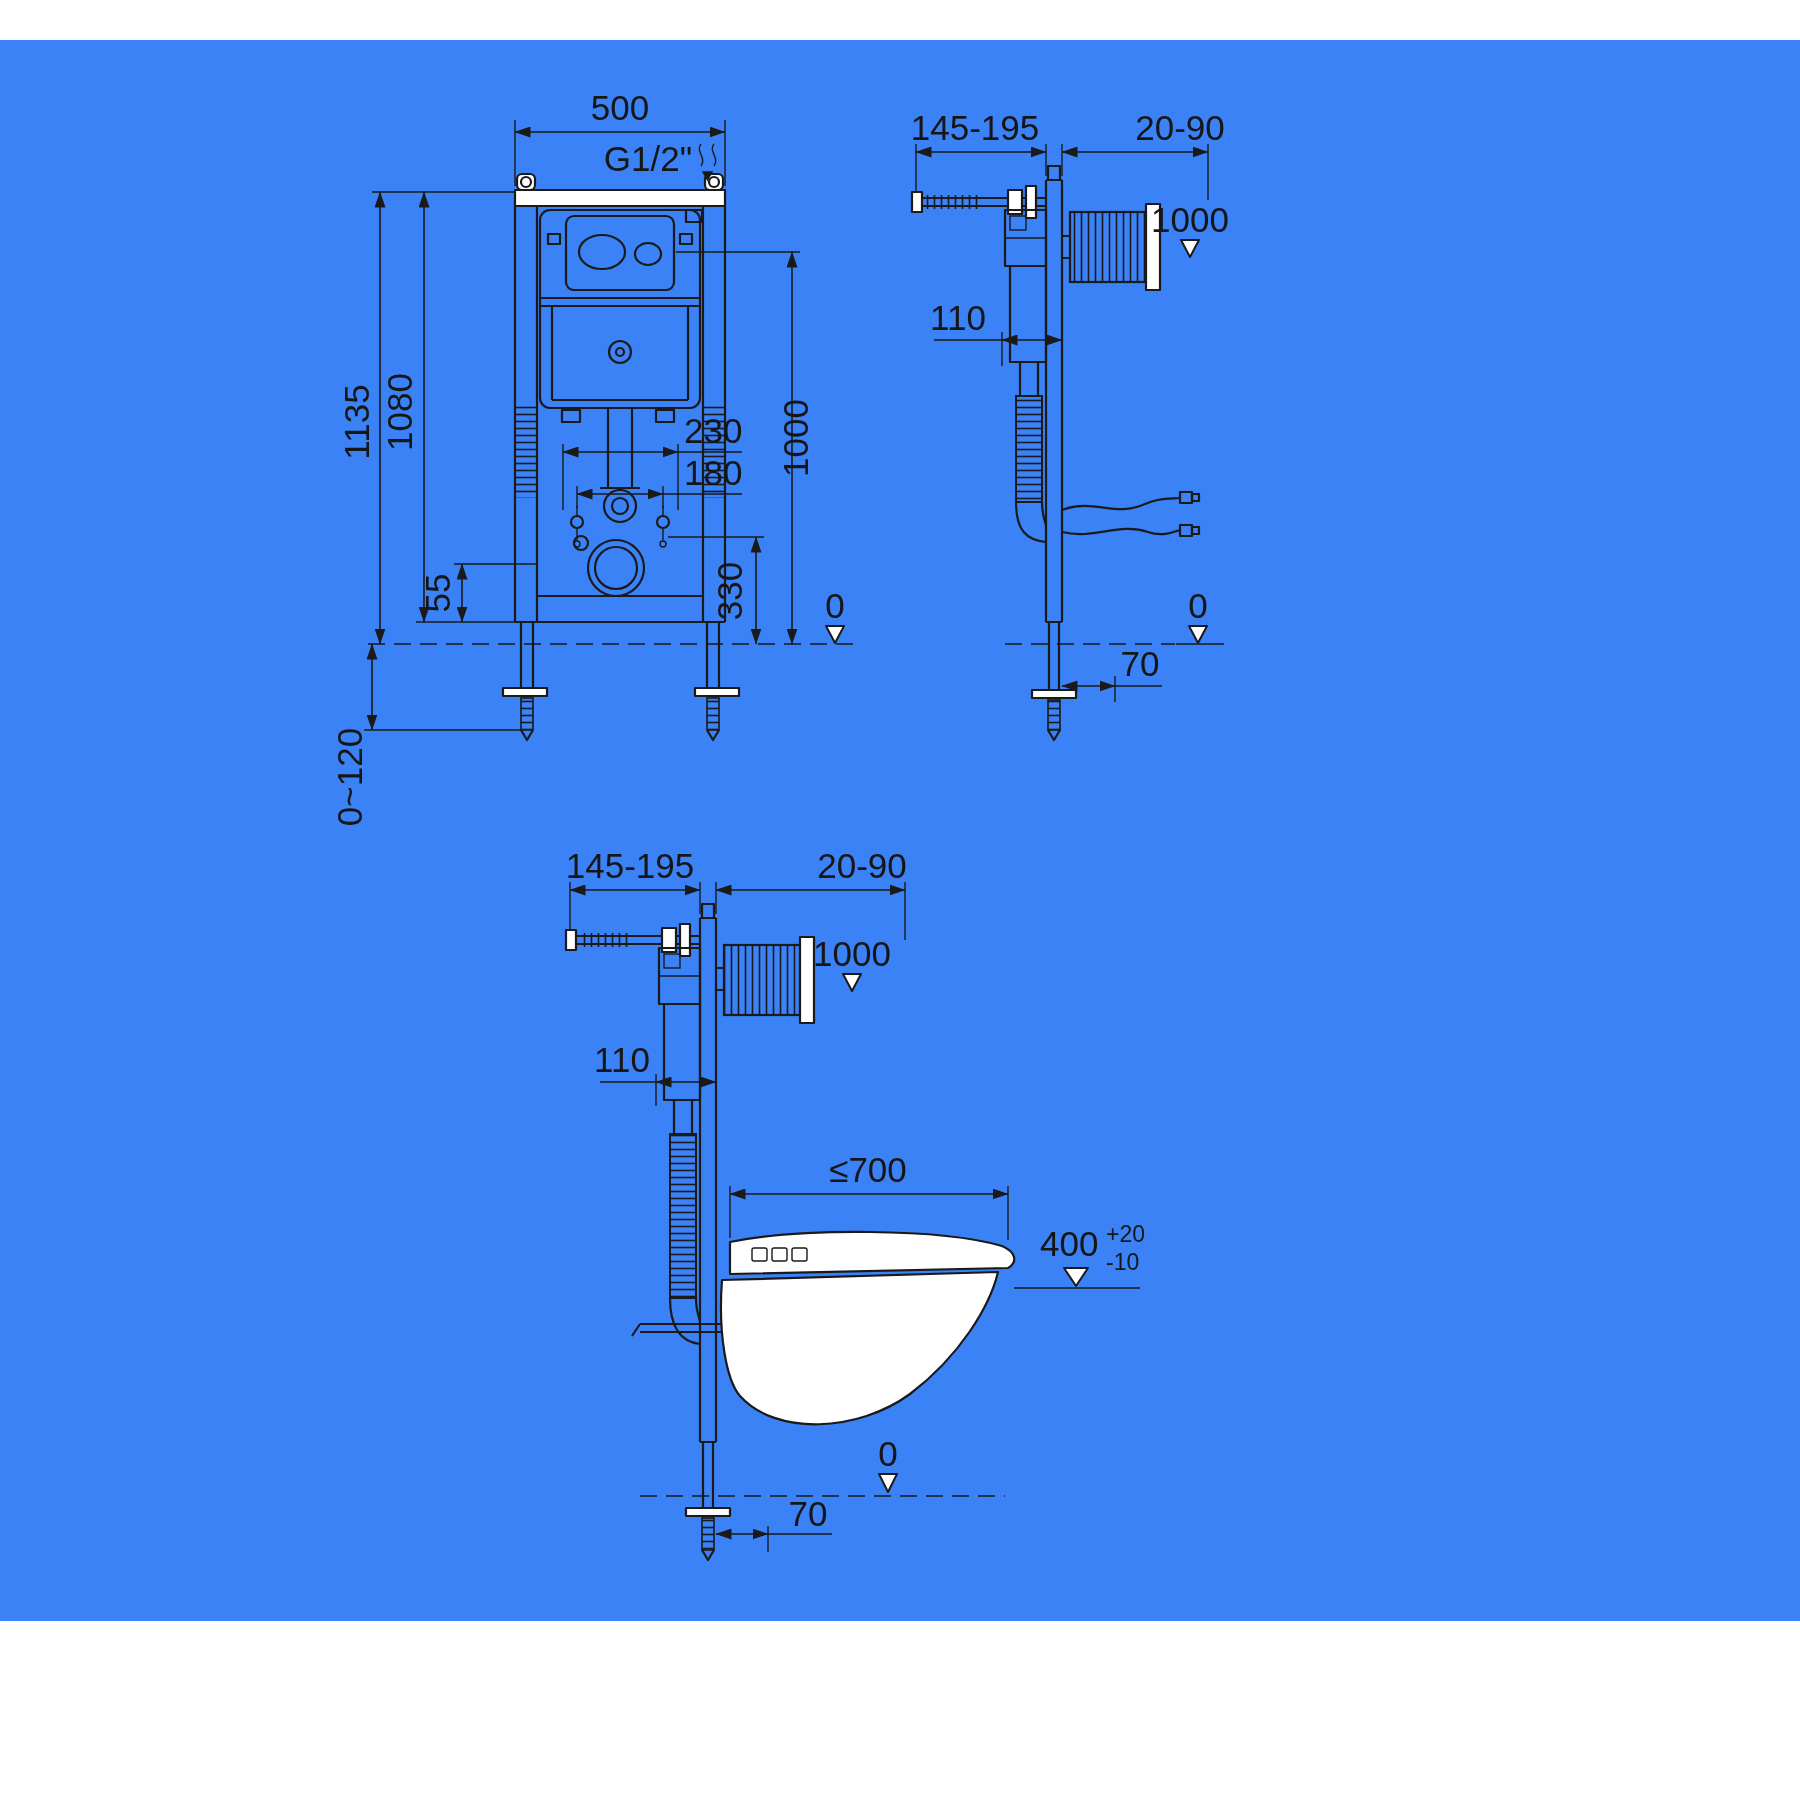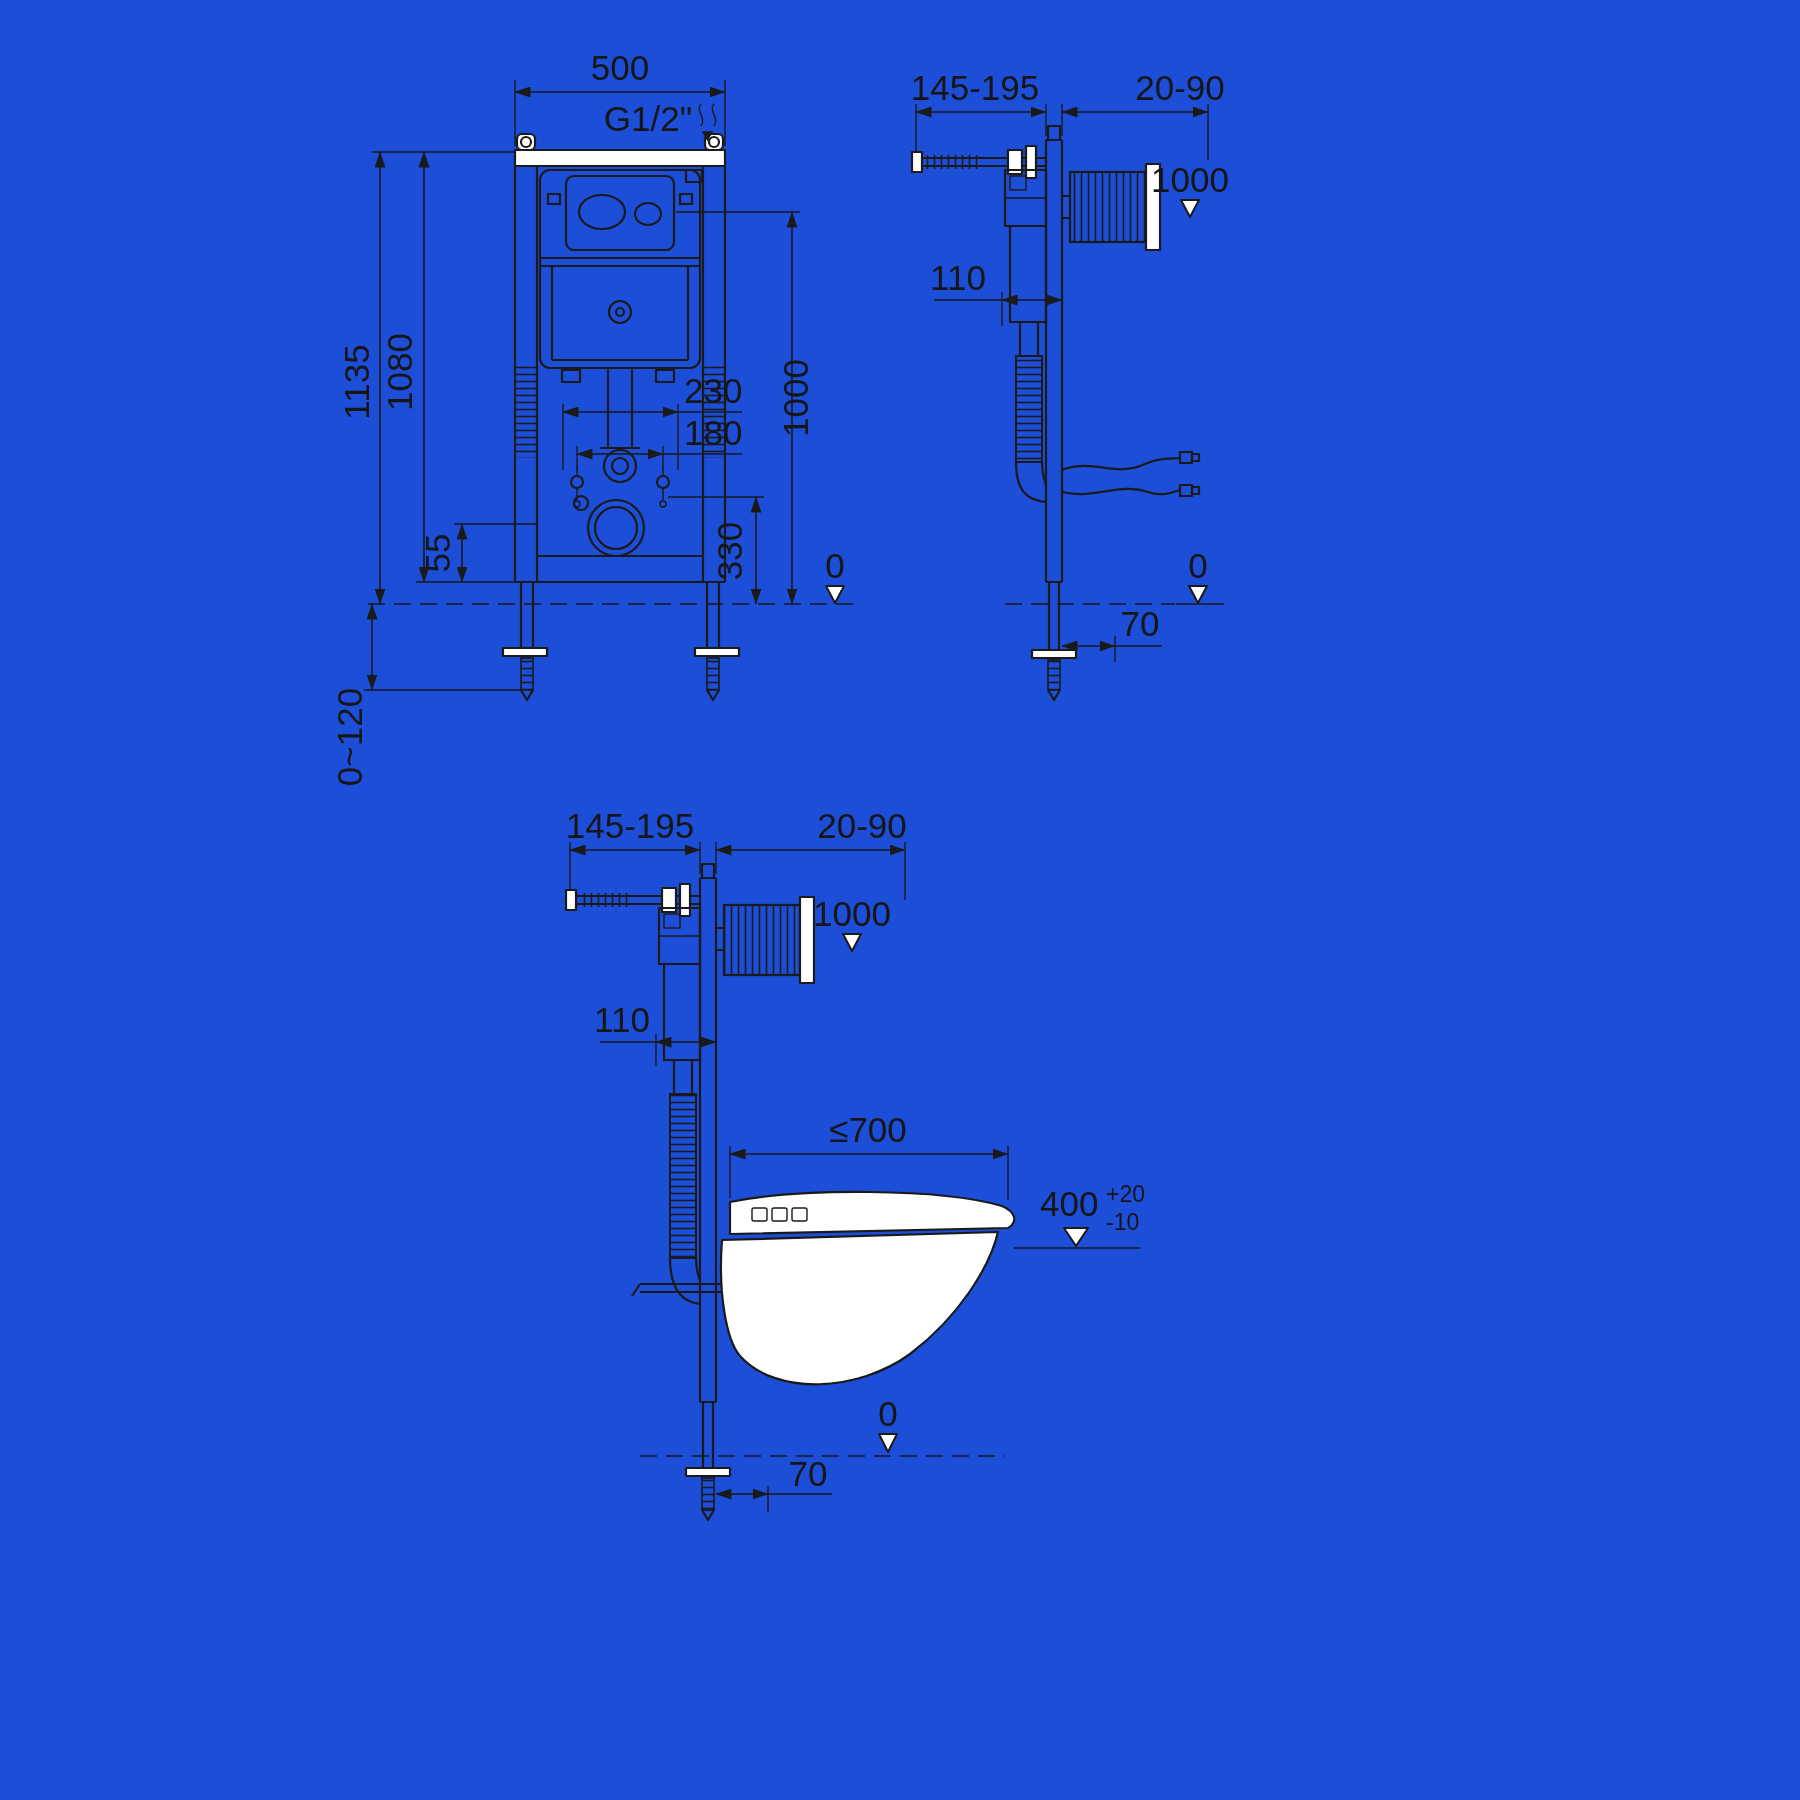--- a/index.html
+++ b/index.html
@@ -1,17 +1,17 @@
 <!DOCTYPE html>
 <html><head>
 <meta charset="utf-8">
 <style>
   * { margin:0; padding:0; box-sizing:border-box; }
   html, body { width:1800px; height:1800px; background:#ffffff; overflow:hidden; }
-  .canvas { position:relative; width:1800px; height:1800px; background:#1d4ed8; }
+  .canvas { position:relative; width:1800px; height:1581px; background:#3b82f6;margin-top:40px; }
   svg { display:block; }
   svg text { font-family:"Liberation Sans", sans-serif; fill:#161616; font-size:35px; }
   svg text.small { font-size:23px; }
   .s    { stroke:#1a1a1a; stroke-width:2.2; fill:none; stroke-linejoin:round; }
   .sf   { stroke:#1a1a1a; stroke-width:2.2; fill:#ffffff; stroke-linejoin:round; }
   .thin { stroke:#1a1a1a; stroke-width:1.4; fill:none; }
   .dim  { stroke:#1a1a1a; stroke-width:1.6; fill:none; }
   .dash { stroke:#1a1a1a; stroke-width:1.7; stroke-dasharray:17 9; fill:none; }
   .tri  { fill:#ffffff; stroke:#1a1a1a; stroke-width:2; stroke-linejoin:round; }
   .mid  { text-anchor:middle; }

